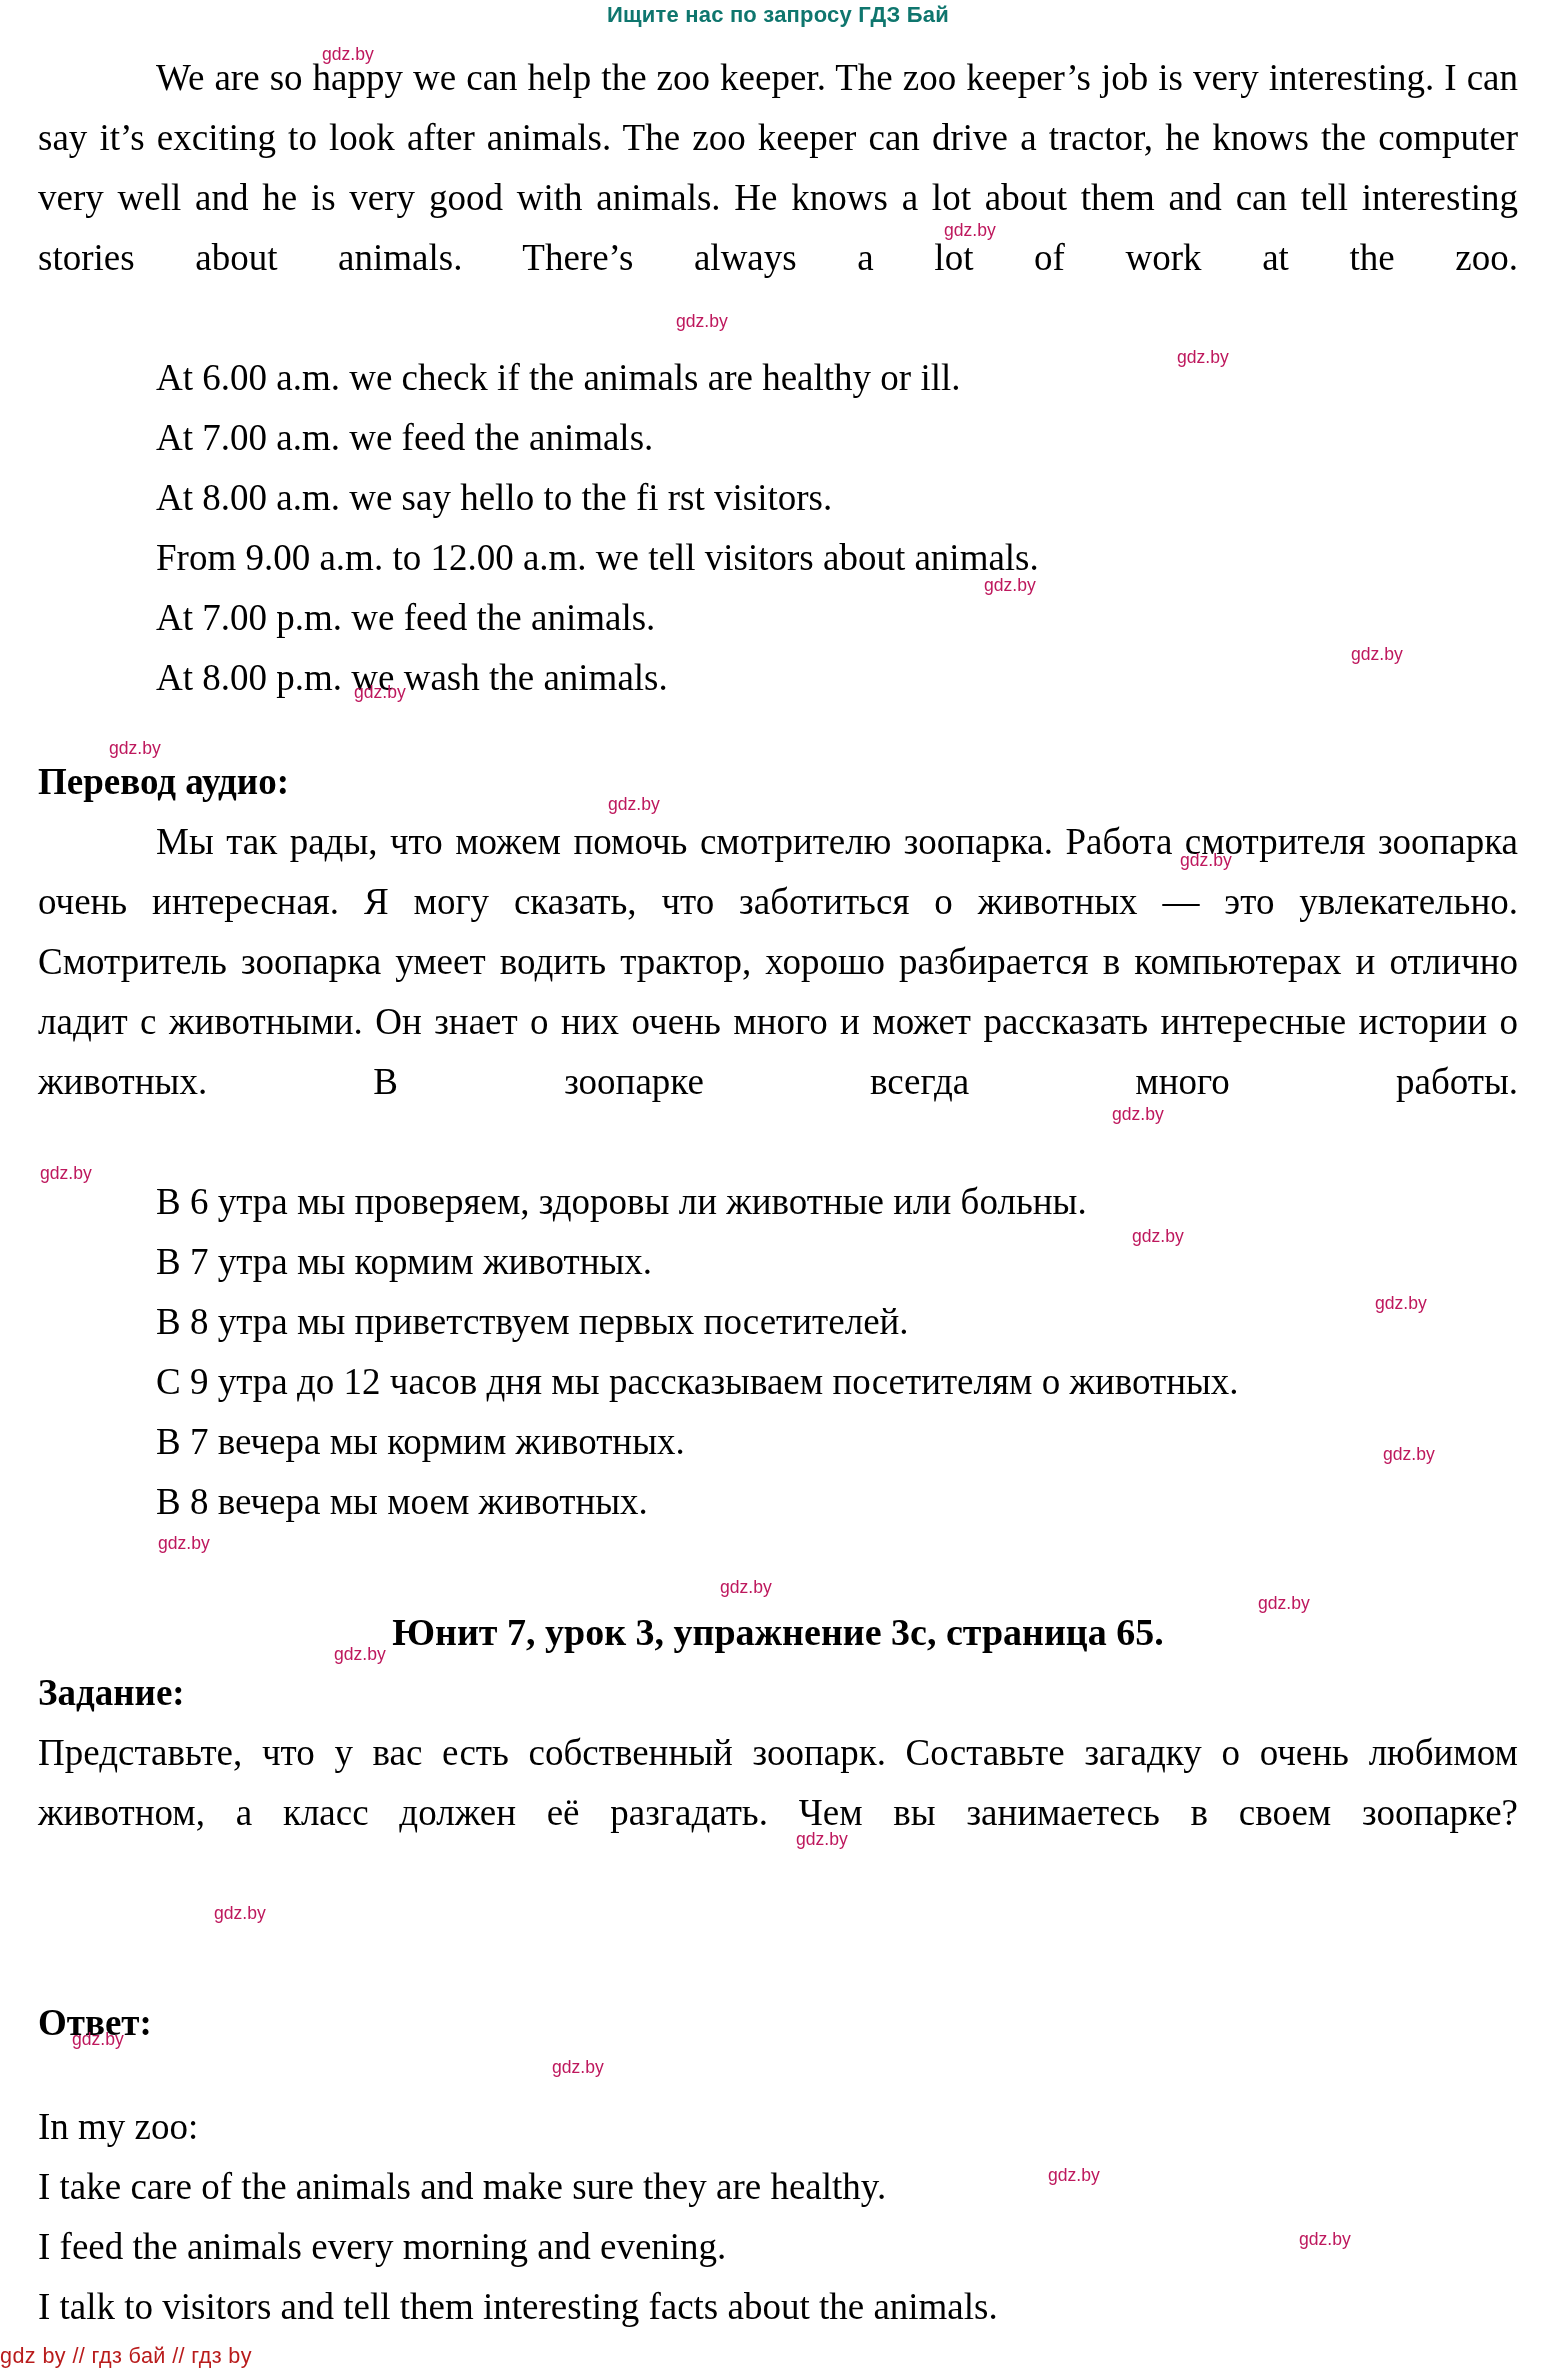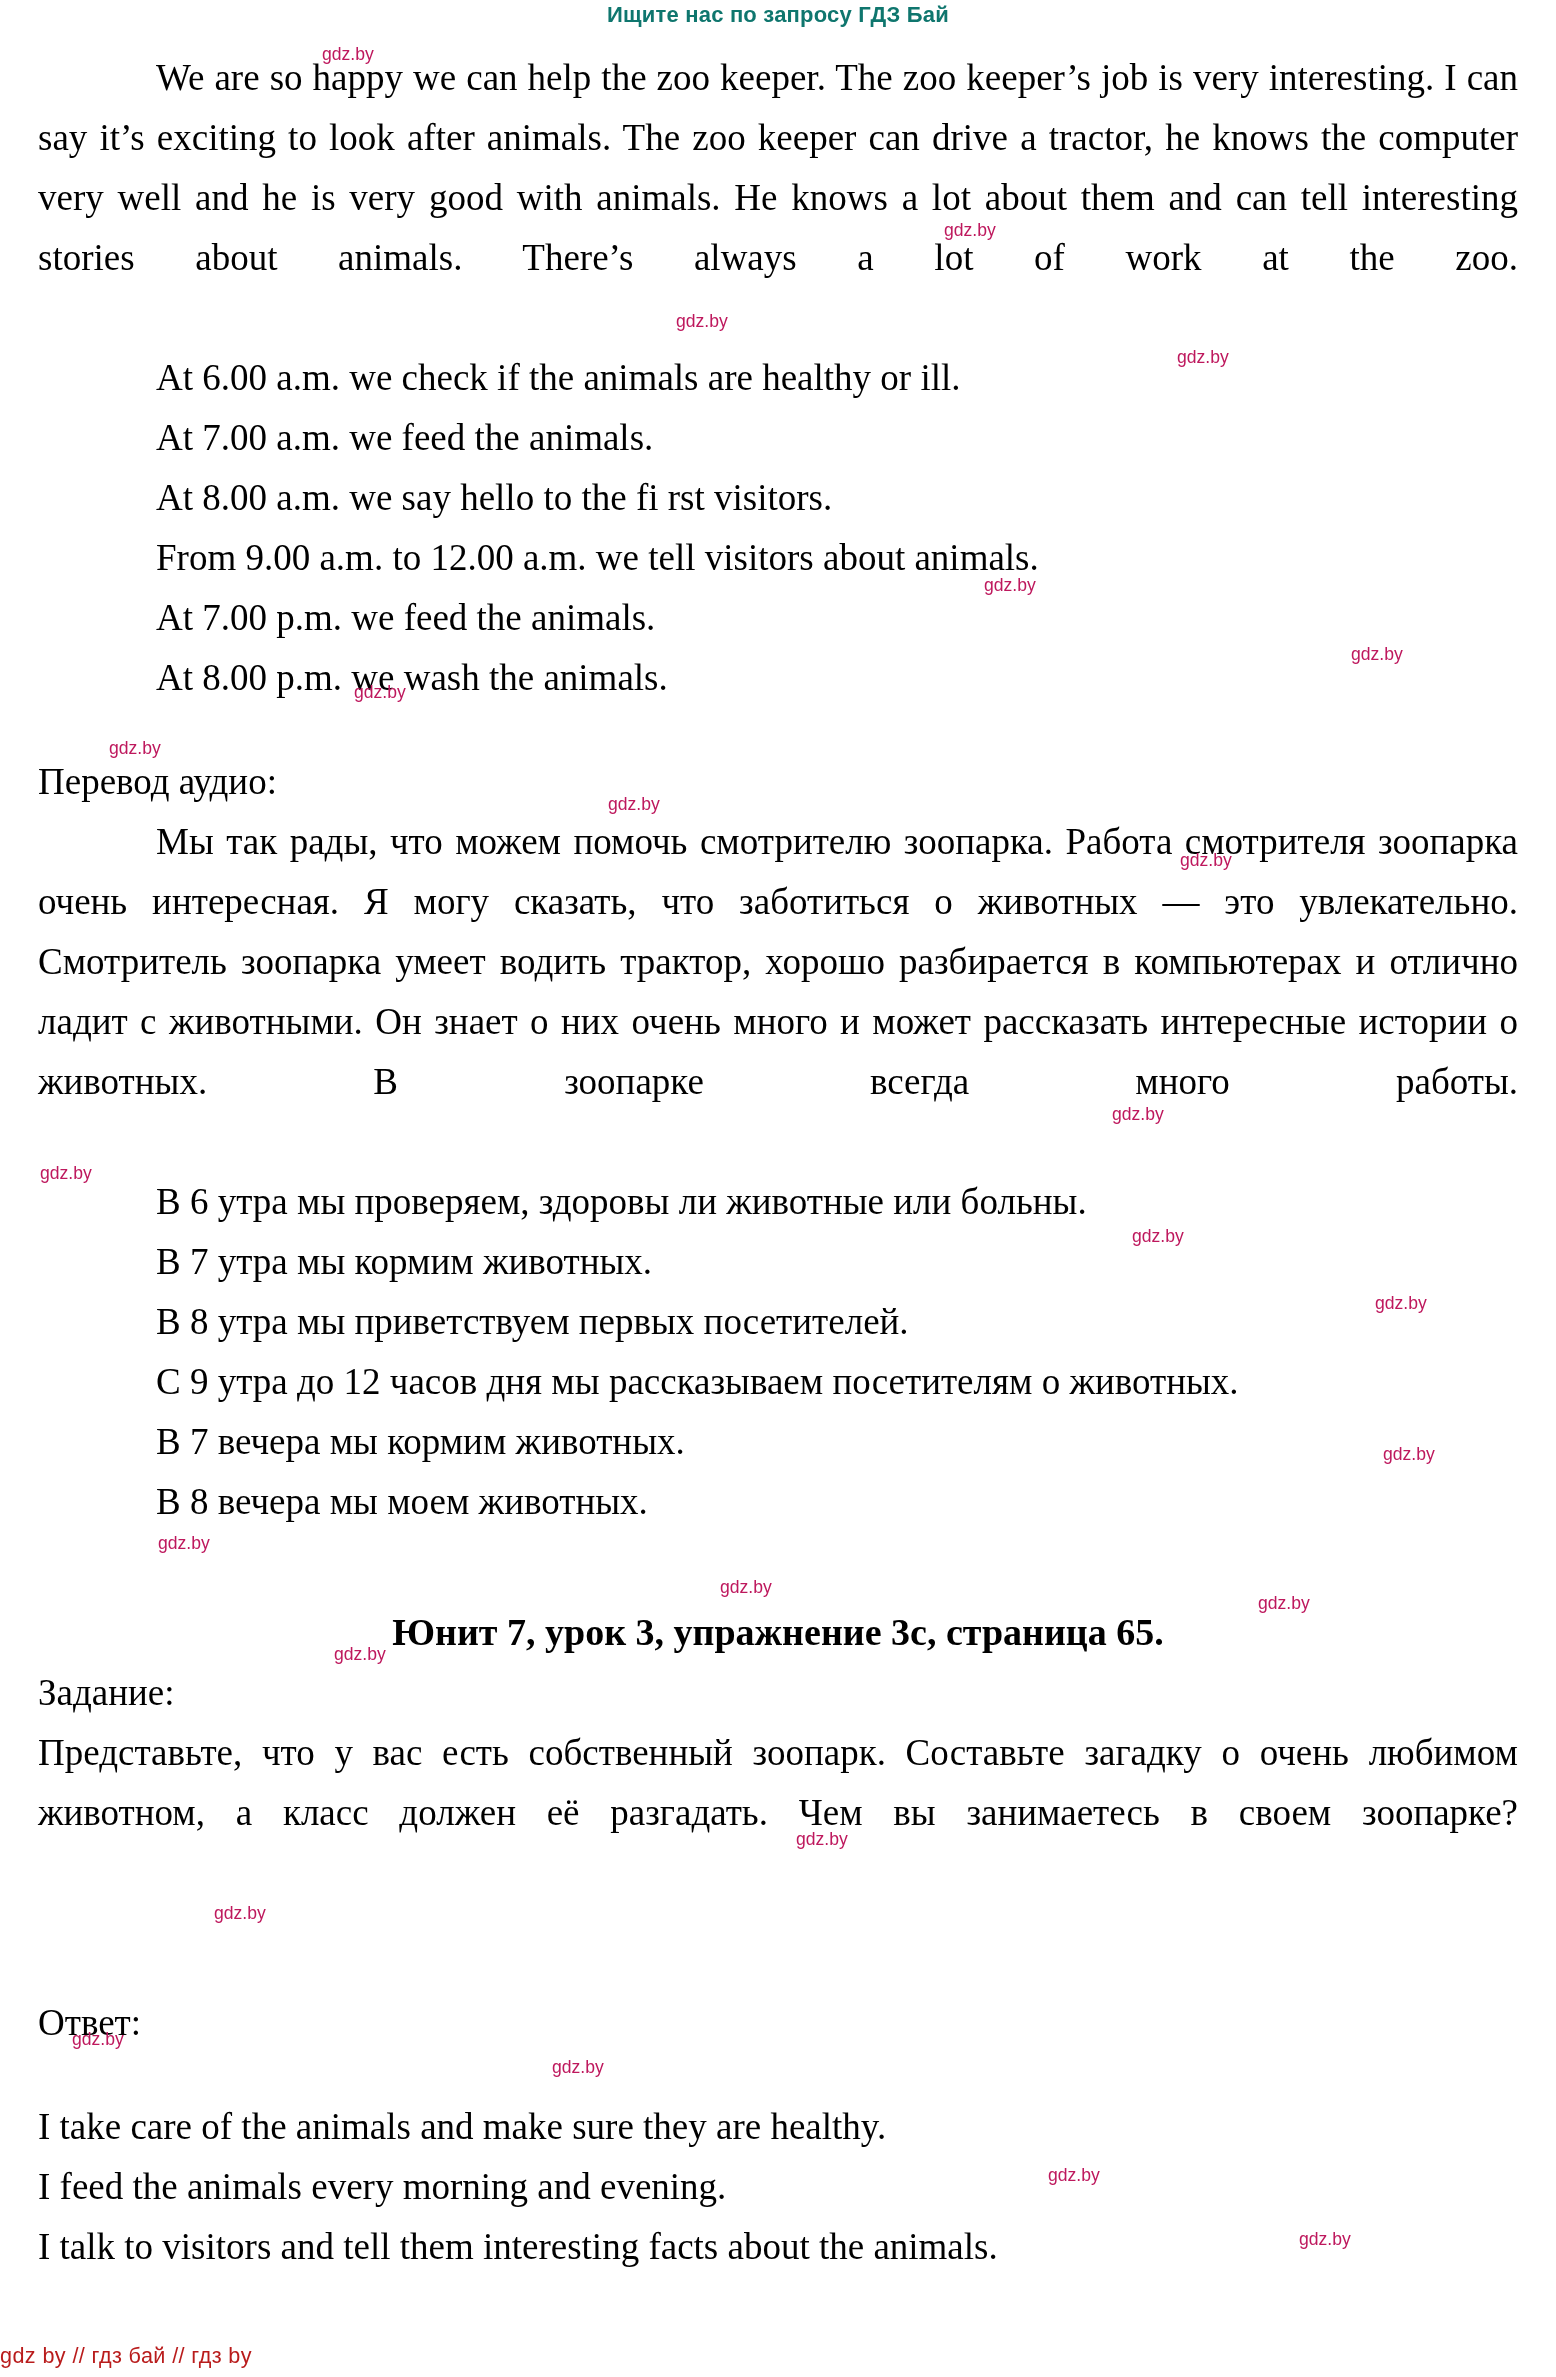--- a/index.html
+++ b/index.html
@@ -46,21 +46,21 @@
     margin:0;
   }
   .para::after { content:""; display:inline-block; width:100%; }
 
   .line { text-align:left; white-space:nowrap; }
   .indent { padding-left:118px; }
   .gap-md { height:44px; }
   .gap-lg { height:69px; }
   .gap-xl { height:90px; }
 
-  .label { font-size:37px; line-height:60px; }
+  .label { font-size:37px; line-height:60px;font-weight:bold; }
 
   h2.heading {
     font-size:38px;
     line-height:62px;
     font-weight:bold;
     margin:0;
     text-align:center;
   }
 
   
@@ -121,20 +121,21 @@
   <div class="label">Задание:</div>
 
   <p class="para" style="text-indent:0">Представьте, что у вас есть собственный зоопарк. Составьте загадку о очень любимом животном, а класс должен её разгадать. Чем вы занимаетесь в своем зоопарке?</p>
 
   <div class="gap-xl"></div>
 
   <div class="label">Ответ:</div>
 
   <div class="gap-md"></div>
 
+  <div class="line">In my zoo:</div>
   <div class="line">I take care of the animals and make sure they are healthy.</div>
   <div class="line">I feed the animals every morning and evening.</div>
   <div class="line">I talk to visitors and tell them interesting facts about the animals.</div>
 
 </div>
 
 <div id="watermark-layer">
     <div class="wm" style="left: 322px; top: 46px;">gdz.by</div>
     <div class="wm" style="left: 944px; top: 222px;">gdz.by</div>
     <div class="wm" style="left: 676px; top: 313px;">gdz.by</div>

